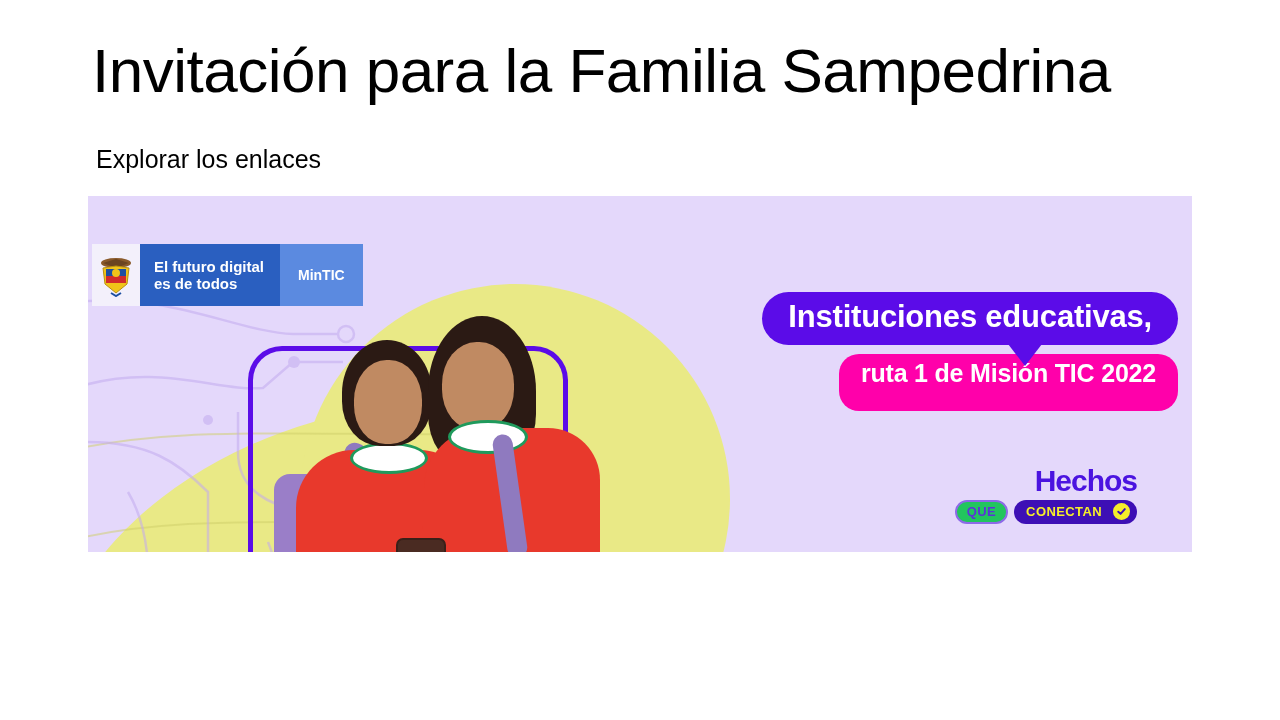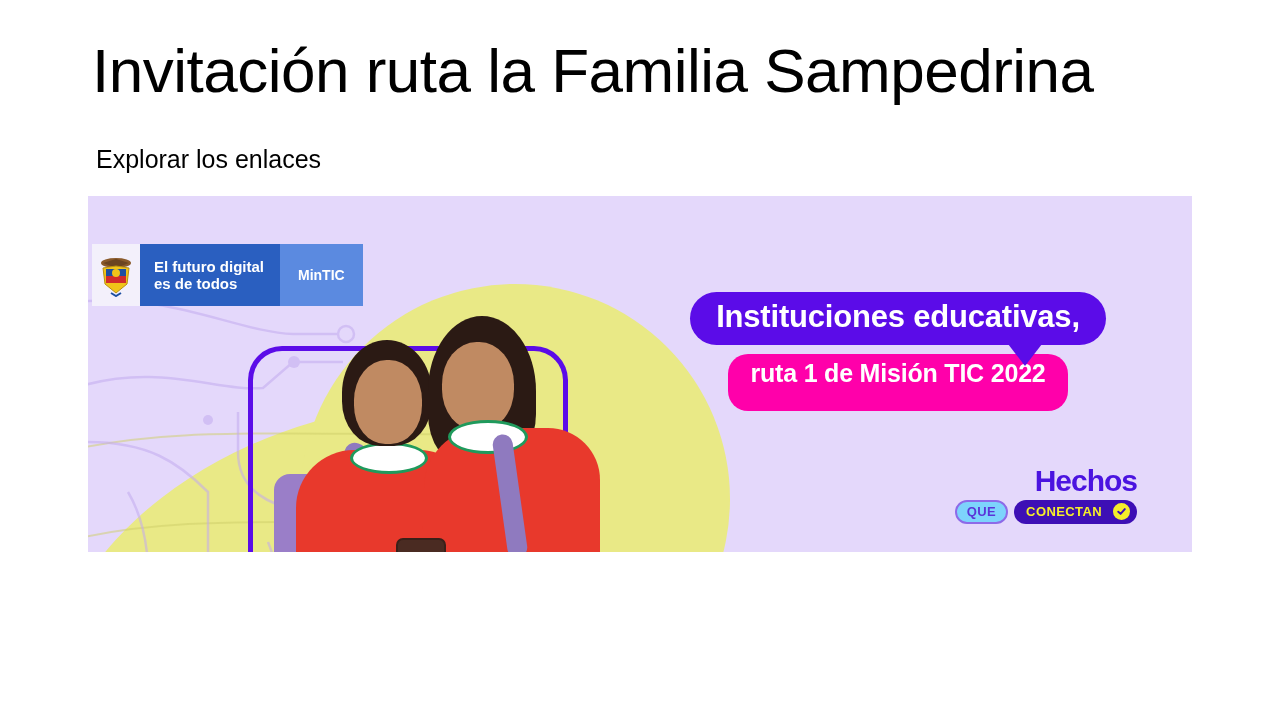--- a/index.html
+++ b/index.html
@@ -207,21 +207,21 @@
     align-items: center;
     padding: 0 18px;
   }
 
   
   .copy {
     position: absolute;
     left: 530px;
     top: 96px;
     width: 560px;
-    text-align: center;
+    text-align: right;
   }
   .bubble-wrap {
     position: relative;
     display: block;
   }
   .bubble {
     display: inline-block;
     background: #5b0ce8;
     color: #ffffff;
     font-size: 31px;
@@ -285,21 +285,21 @@
     gap: 6px;
     margin-top: 4px;
   }
   .hechos-que {
     border: 2px solid #8d6ae8;
     color: #5b34d8;
     font-size: 13px;
     font-weight: bold;
     border-radius: 12px;
     padding: 2px 10px 3px;
-    background: #7dd3fc;
+    background: #22c55e;
     letter-spacing: 0.4px;
   }
   .hechos-conectan {
     background: #3d0fb5;
     color: #f5ee2a;
     font-size: 13px;
     font-weight: bold;
     border-radius: 12px;
     padding: 3px 7px 4px 12px;
     display: flex;
@@ -314,21 +314,21 @@
     background: #f5ee2a;
     display: flex;
     align-items: center;
     justify-content: center;
     flex: none;
   }
 </style>
 </head>
 <body>
 
-<div class="slide-title">Invitación ruta la Familia Sampedrina</div>
+<div class="slide-title">Invitación para la Familia Sampedrina</div>
 
 <div class="slide-subtitle">Explorar los enlaces</div>
 
 <div class="banner">
 
   <div class="yellow-blob"></div>
   <div class="yellow-circle"></div>
 
   <svg class="yellow-lines" viewBox="0 0 700 300">
     <path d="M0,60 C140,20 320,48 520,34" stroke="#cfcf6a" stroke-width="2" fill="none"></path>

